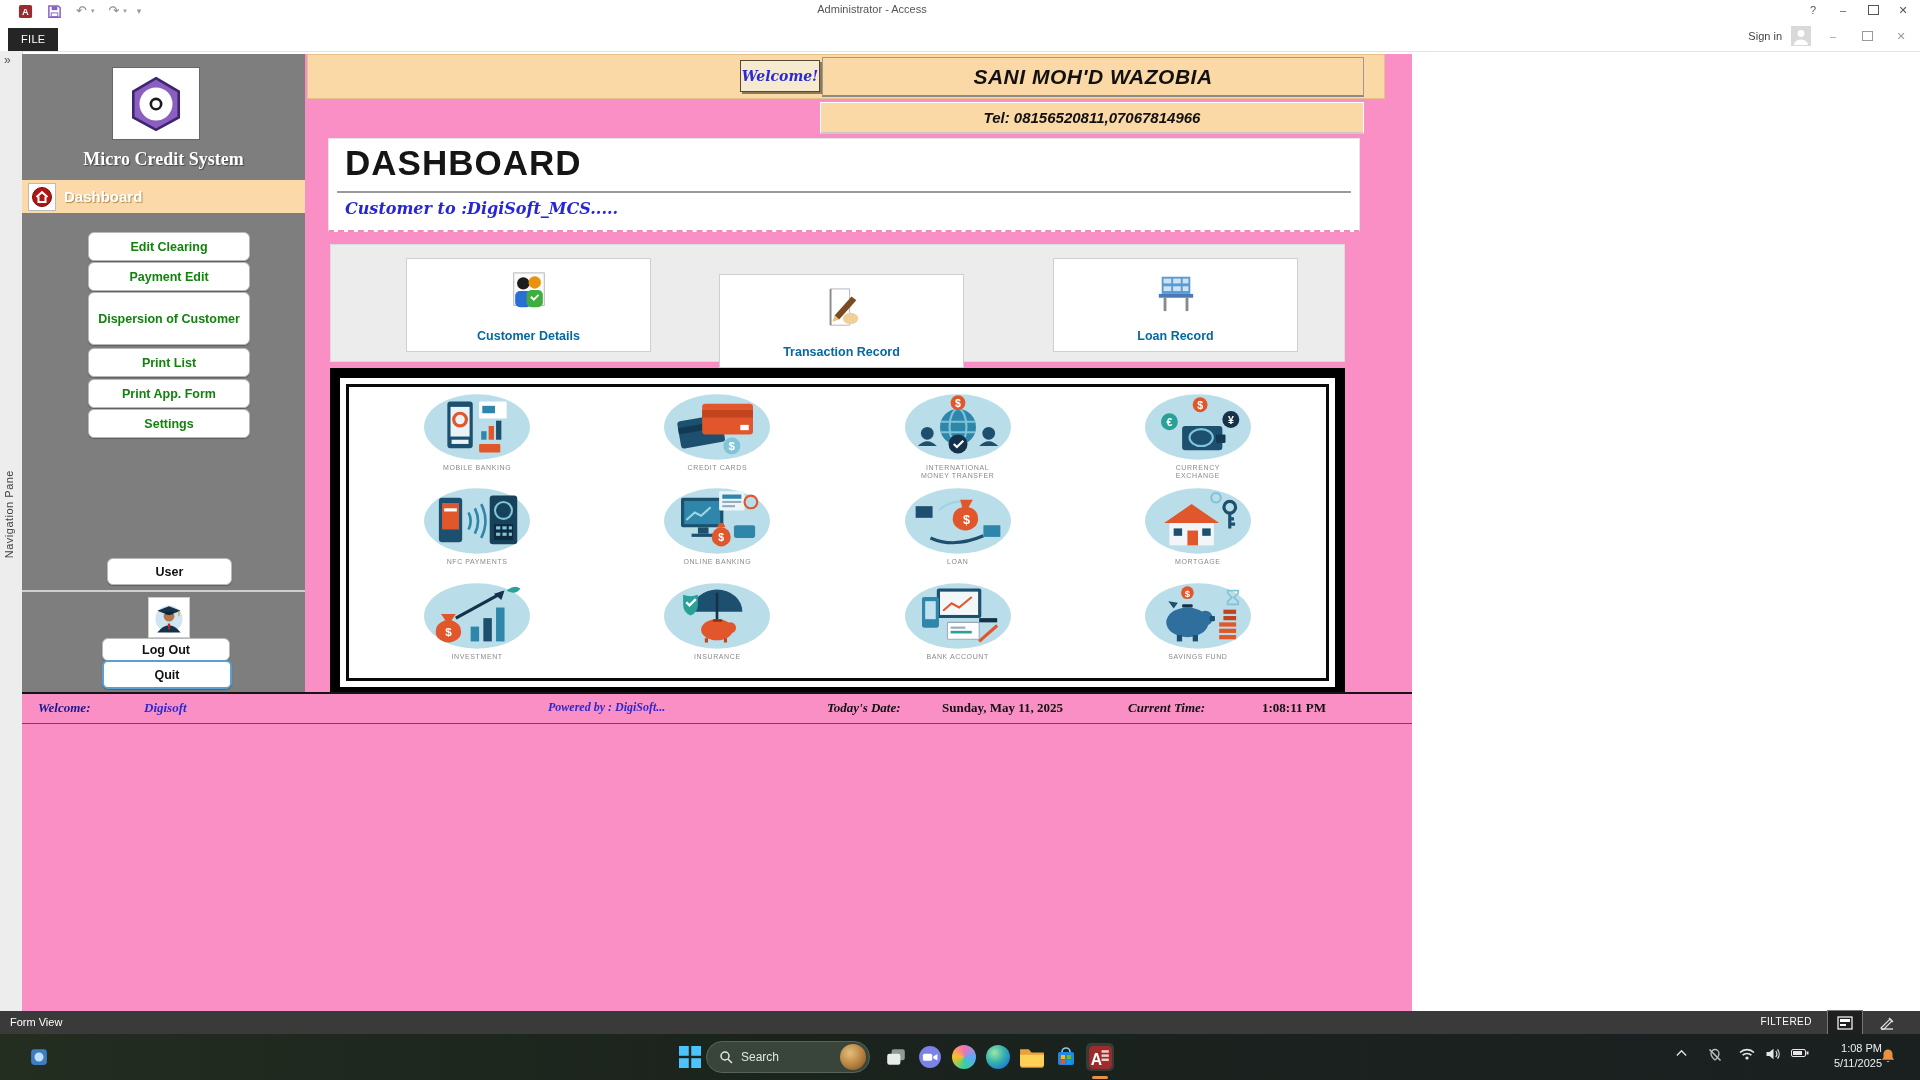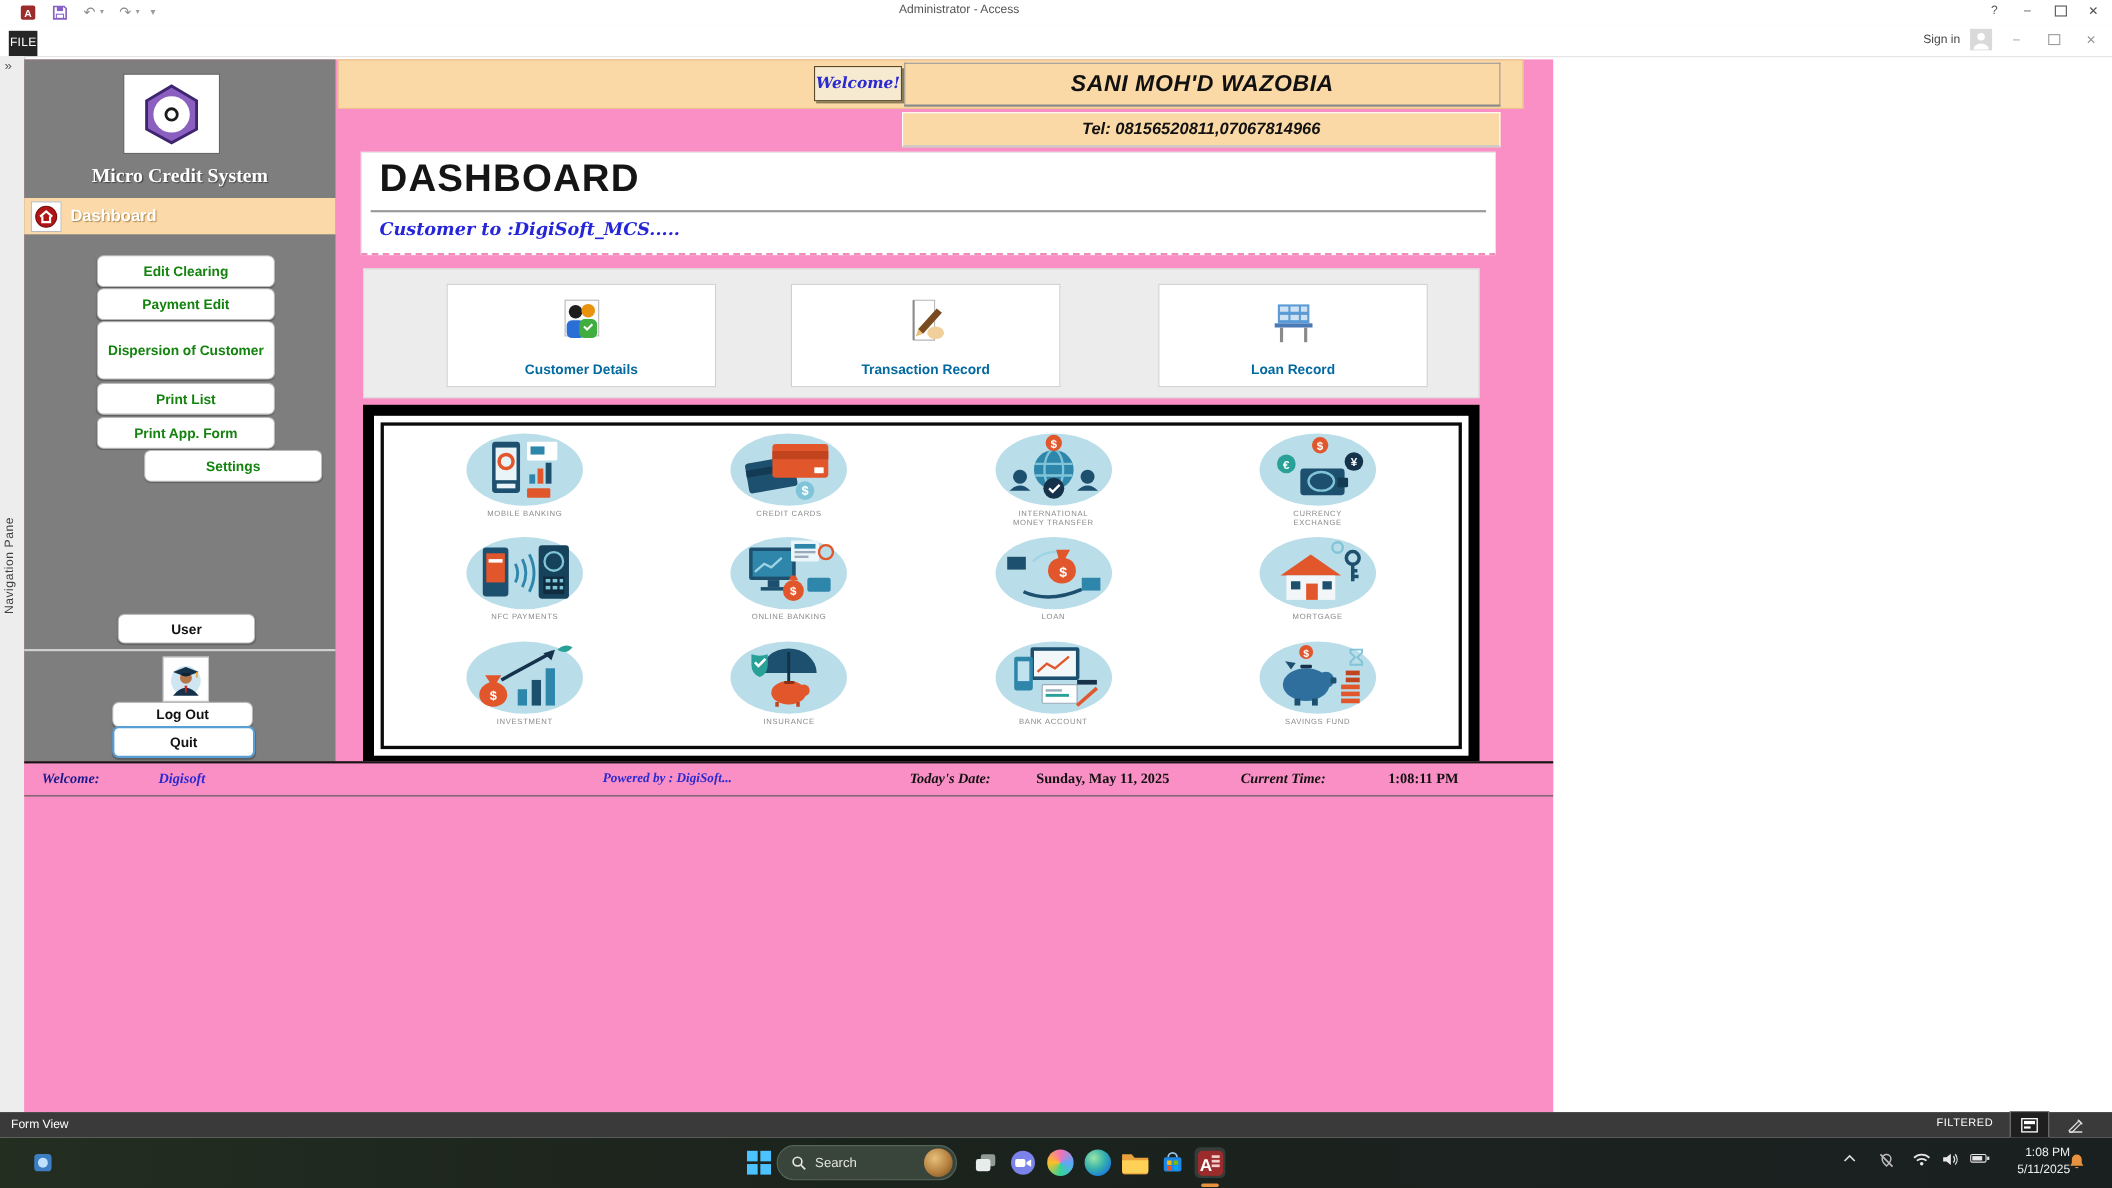--- a/index.html
+++ b/index.html
@@ -14,21 +14,21 @@
   .qat .caret{font-size:7px;color:#9a9a9a;margin-left:-10px}
   .apptitle{left:0;top:3px;width:1744px;text-align:center;font-size:11px;color:#555}
   .winctl{top:0;display:flex;align-items:center;gap:4px}
   .ctl{width:26px;height:20px;display:flex;align-items:center;justify-content:center;
        font-size:11px;color:#555}
   .restore-box{width:9px;height:8px;border:1px solid #555;display:inline-block}
   .restore-box.lt{border-color:#9a9a9a}
   
   .ribbonrow{left:0;top:22px;width:1920px;height:29px;background:#fff;border-bottom:1px solid #e3e3e3}
   .rtabs{left:8px;top:4px;display:flex;align-items:flex-end;height:25px}
-  .filetab{background:#252525;color:#fff;font-size:11px;padding:5px 1px 6px;letter-spacing:.3px}
+  .filetab{background:#252525;color:#fff;font-size:11px;padding:5px 13px 6px;letter-spacing:.3px}
   .rtab{color:#4a4a4a;font-size:11px;padding:5px 12px 6px;letter-spacing:.2px}
   .signinrow{top:26px;right:6px;display:flex;align-items:center;gap:8px}
   .signin{font-size:11px;color:#444}
   .doctl{color:#9a9a9a}
   
   .navstrip{left:0;top:51px;width:22px;height:960px;background:#ededed;border-right:1px solid #d8d8d8}
   .navchev{left:4px;top:53px;font-size:12px;color:#555}
   .navlabel{left:3px;top:470px;writing-mode:vertical-rl;transform:rotate(180deg);
             font-size:11px;color:#3f3f3f;letter-spacing:.5px}
   
@@ -202,21 +202,21 @@
         </svg>
     </div>
     <span class="dashlabel">Dashboard</span>
   </div>
   <div id="side-menu">
       <div class="abs sbtn" style="top: 178px; height: 27px;">Edit Clearing</div>
       <div class="abs sbtn" style="top: 208px; height: 27px;">Payment Edit</div>
       <div class="abs sbtn" style="top: 238px; height: 51px;">Dispersion of Customer</div>
       <div class="abs sbtn" style="top: 294px; height: 27px;">Print List</div>
       <div class="abs sbtn" style="top: 325px; height: 27px;">Print App. Form</div>
-      <div class="abs sbtn" style="top: 355px; height: 27px; margin-left: 43px;">Settings</div>
+      <div class="abs sbtn" style="top: 355px; height: 27px;">Settings</div>
     </div>
   <div class="abs sbtn dark" style="left:85px;top:504px;width:123px;height:25px">User</div>
   <div class="abs divider"></div>
   <div class="abs avatarbox">
     <svg viewBox="0 0 40 40" width="36" height="36">
       <circle cx="20" cy="21" r="15" fill="#cfe6f2"></circle>
       <path d="M7,36 q13,-16 26,0 Z" fill="#16324a"></path>
       <circle cx="20" cy="18" r="6" fill="#b5764a"></circle>
       <polygon points="7,12 20,7 33,12 20,17" fill="#16324a"></polygon>
       <rect x="16" y="13" width="8" height="3" fill="#0e2435"></rect>
@@ -245,21 +245,21 @@
         <svg viewBox="0 0 48 44" width="46" height="42">
           <rect x="8" y="2" width="32" height="34" fill="#fbfbfb" stroke="#b5b5b5"></rect>
           <circle cx="18" cy="13" r="6.5" fill="#1d1d1d"></circle>
           <rect x="9.5" y="21" width="17" height="17" rx="5" fill="#2a6fd6"></rect>
           <circle cx="30" cy="12" r="6.5" fill="#e8920e"></circle>
           <rect x="21.5" y="20" width="17" height="18" rx="5" fill="#3fae3f"></rect>
           <path d="M26,27 l3,3 l5,-5" stroke="#fff" stroke-width="2" fill="none"></path>
         </svg>
         <div class="reclabel">Customer Details</div>
       </div>
-      <div class="reccard" style="left: 388px;">
+      <div class="reccard" style="left: 388px; margin-top: 16px;">
         <svg viewBox="0 0 48 44" width="46" height="42">
           <path d="M12,2 h20 v38 h-20 Z" fill="#fff" stroke="#b5b5b5"></path>
           <path d="M12,2 v38" stroke="#8a8a8a" stroke-width="2"></path>
           <path d="M16,30 L34,10 l5,4 L21,34 Z" fill="#7a4a21"></path>
           <path d="M21,34 l-7,2.5 2.5,-7 Z" fill="#e8c07a"></path>
           <ellipse cx="33" cy="33" rx="8" ry="6" fill="#f0cf9a"></ellipse>
         </svg>
         <div class="reclabel">Transaction Record</div>
       </div>
       <div class="reccard" style="left: 722px;">

